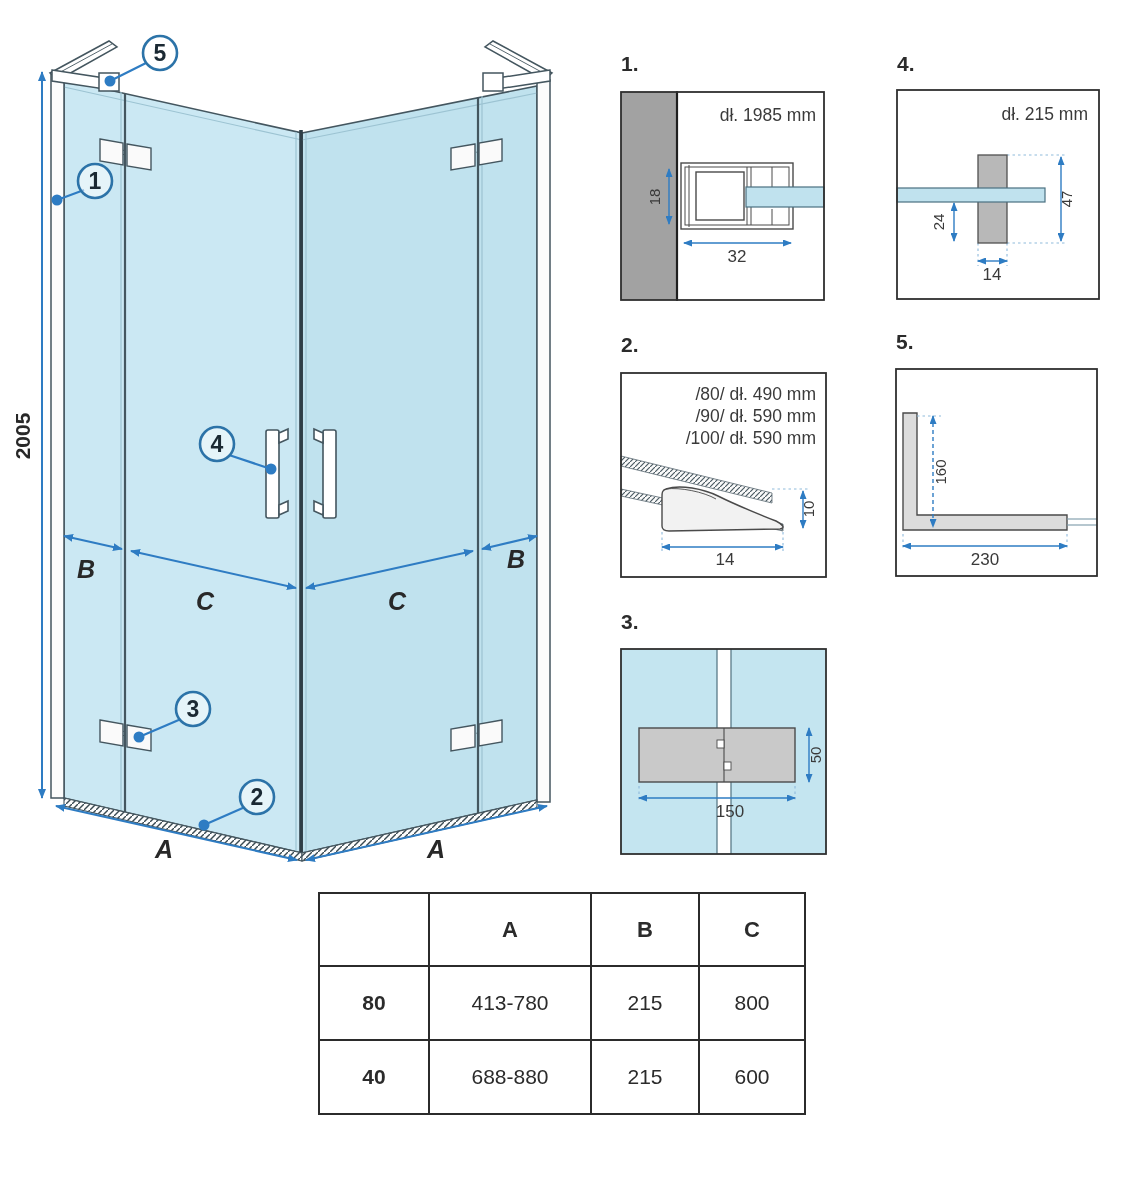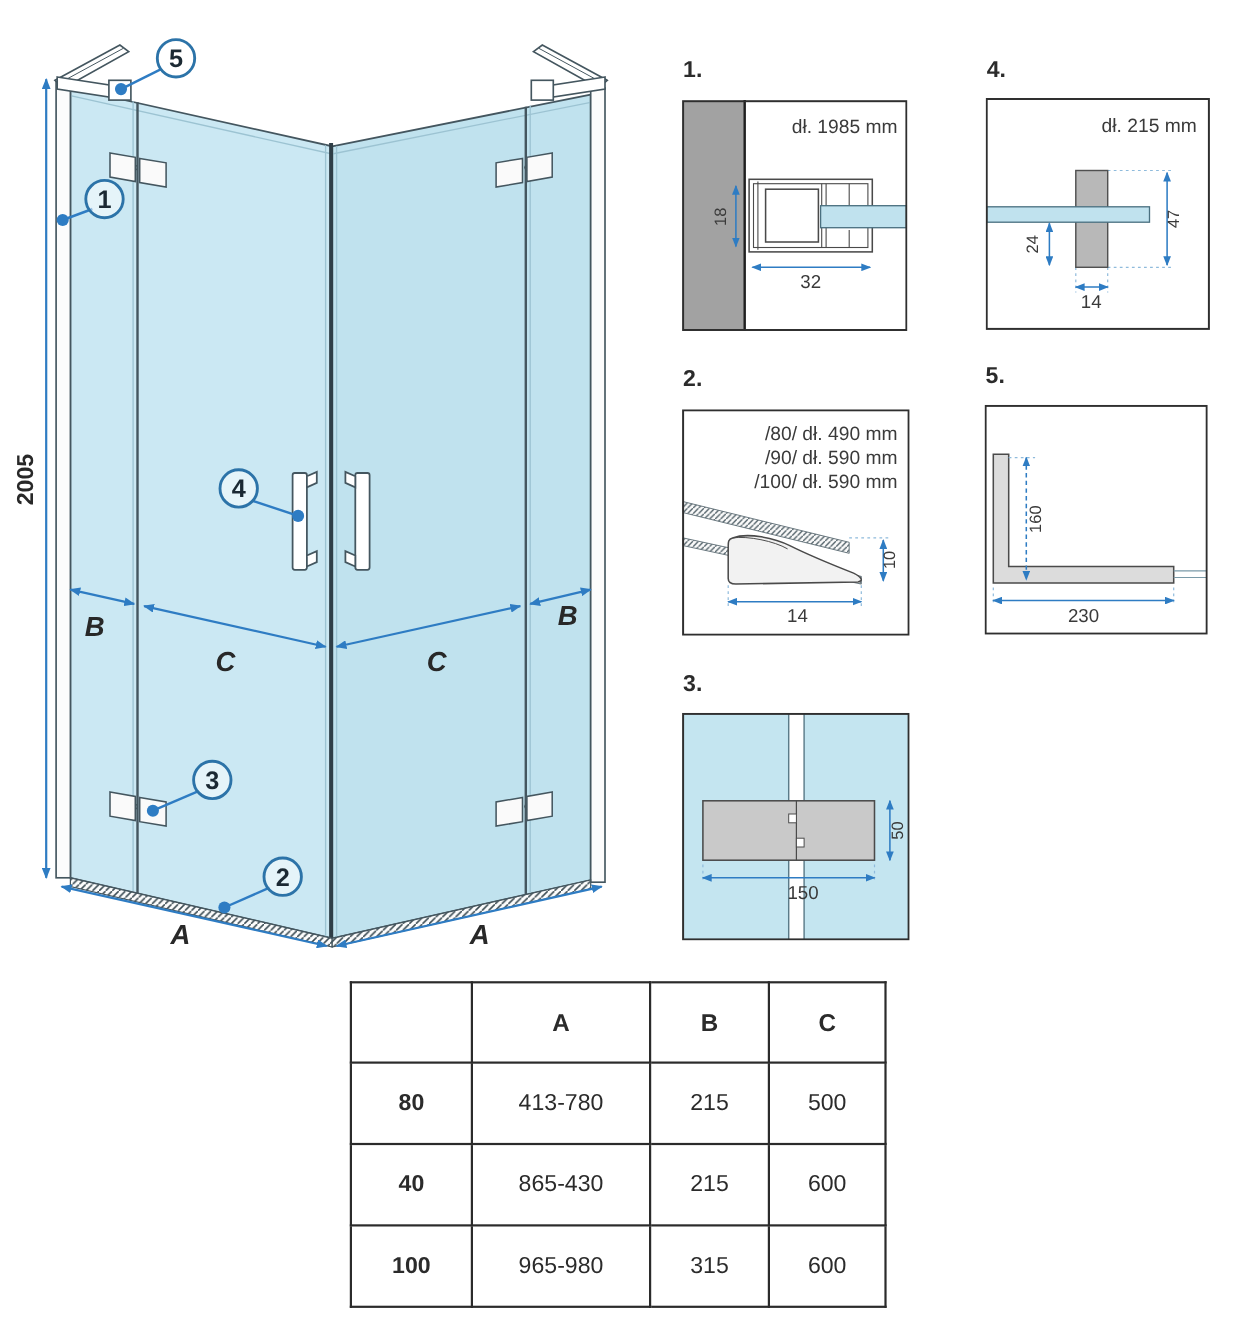--- a/index.html
+++ b/index.html
@@ -308,30 +308,24 @@
         <tr>
       <th></th>
       <th>A</th>
       <th>B</th>
       <th>C</th>
     </tr>
     <tr>
       <td class="rowhead">80</td>
       <td>413-780</td>
       <td>215</td>
-      <td>500</td>
+      <td>800</td>
     </tr>
     <tr>
       <td class="rowhead">40</td>
-      <td>865-430</td>
+      <td>688-880</td>
       <td>215</td>
-      <td>600</td>
-    </tr>
-    <tr>
-      <td class="rowhead">100</td>
-      <td>965-980</td>
-      <td>315</td>
       <td>600</td>
     </tr>
   </tbody>
     </table>
 
 </div>
 
 </body></html>

